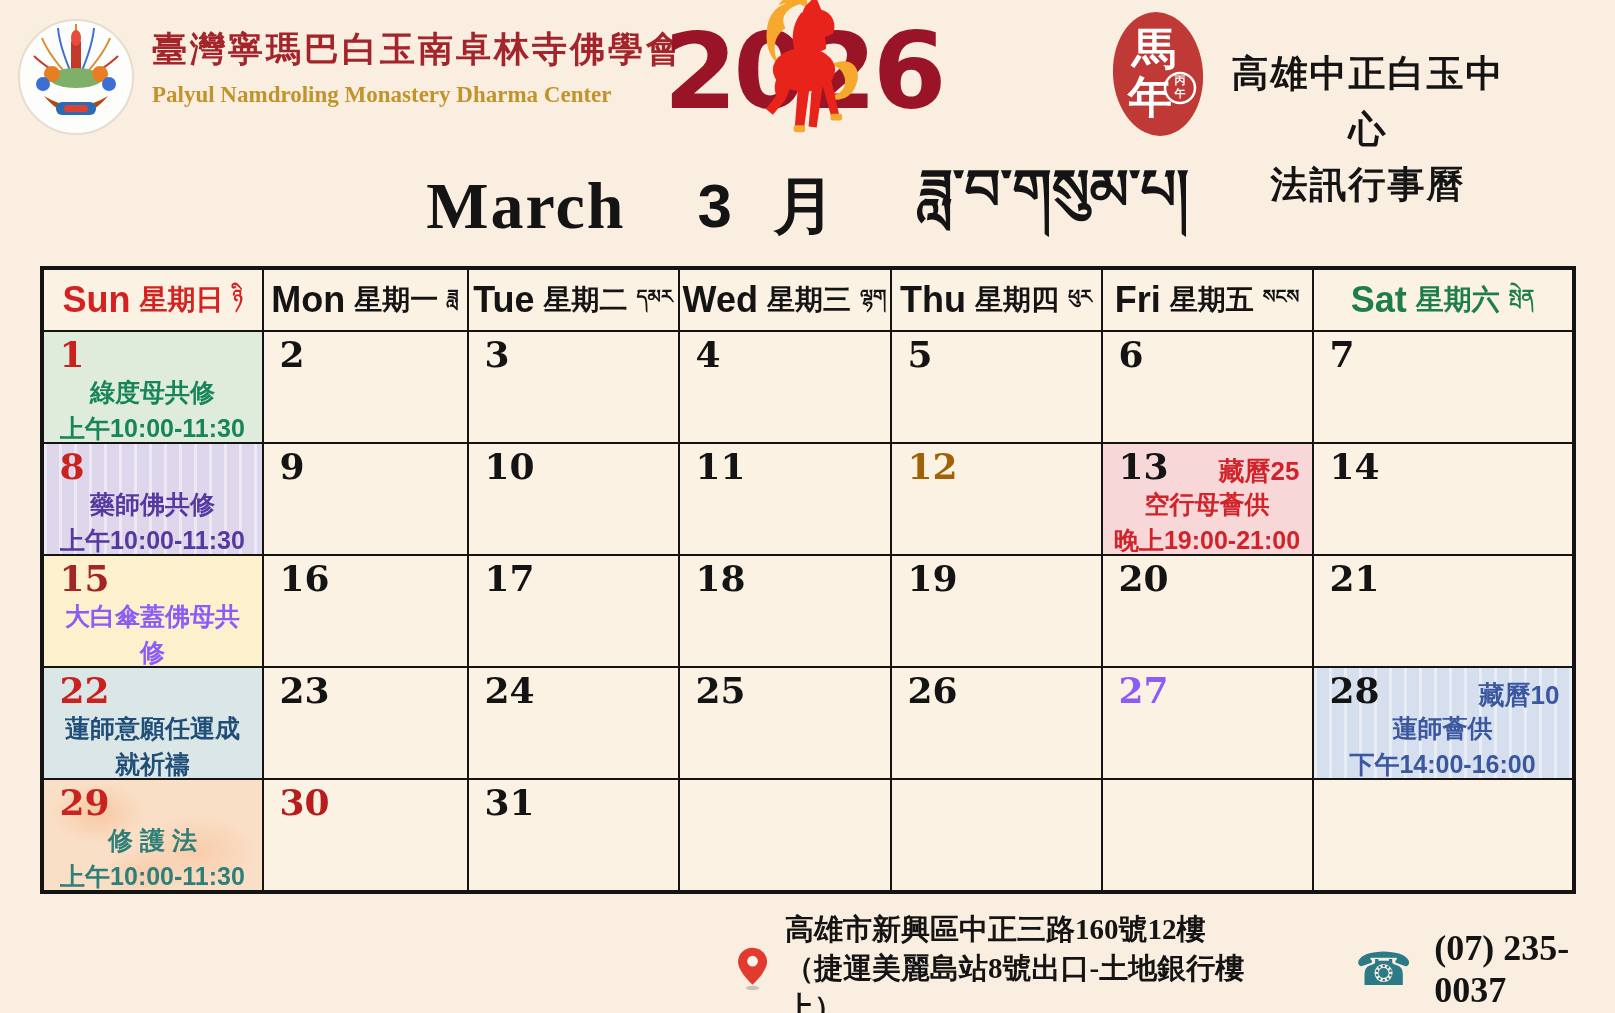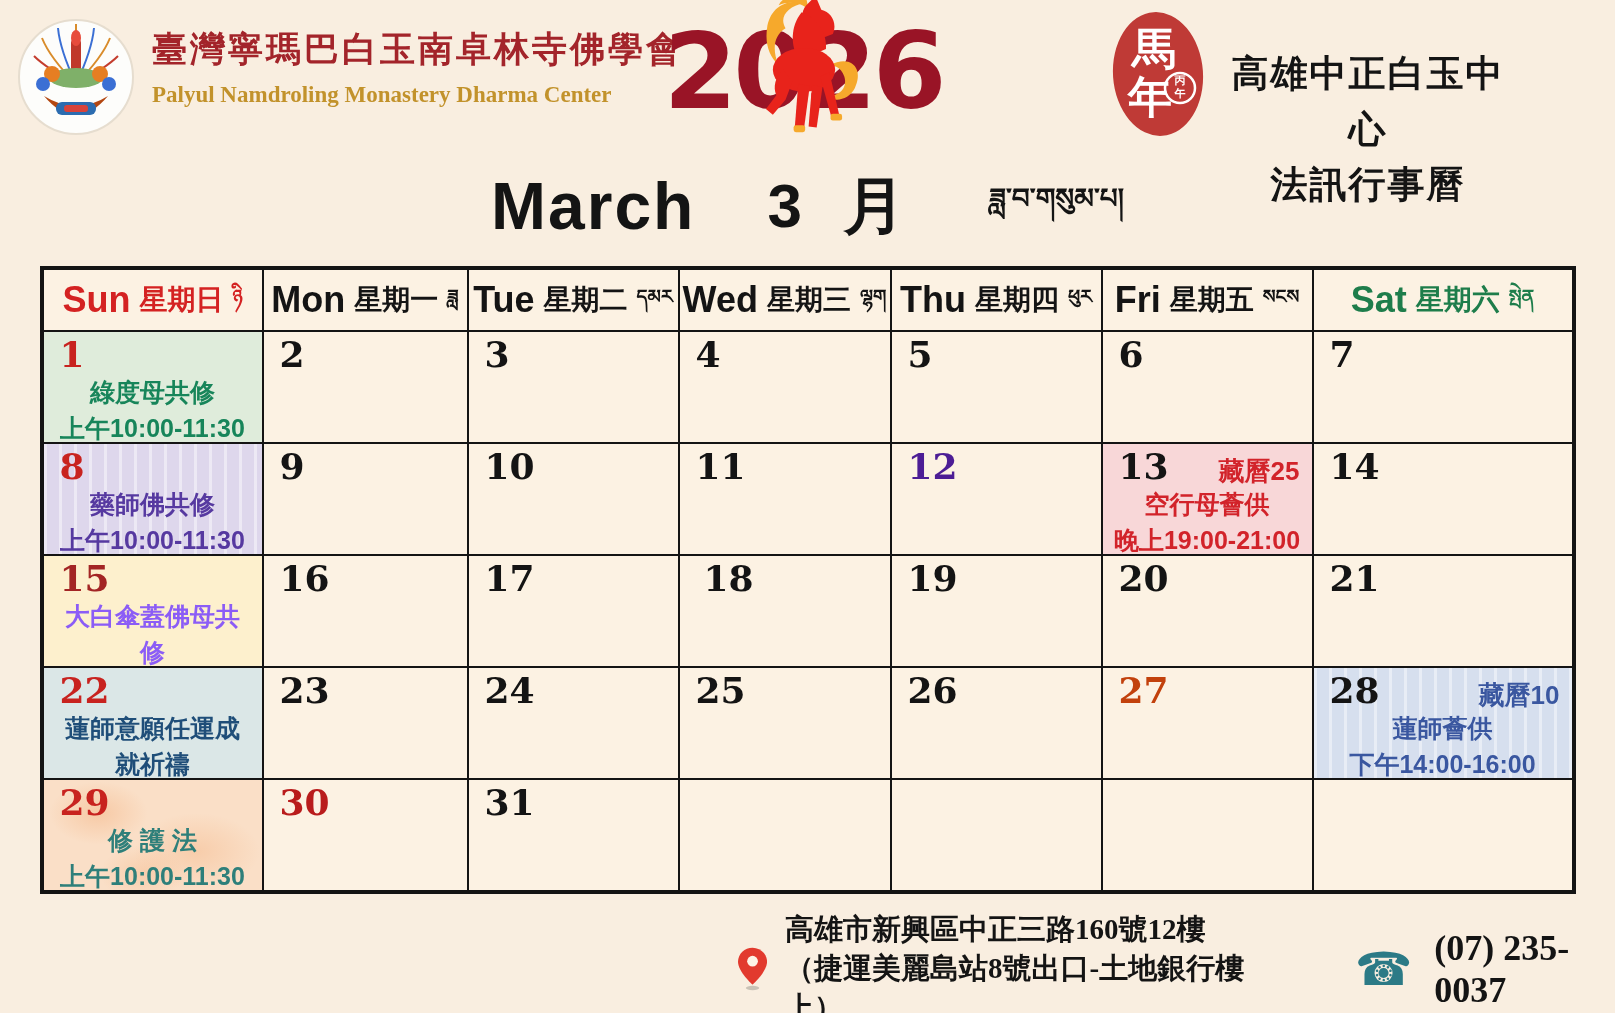--- a/index.html
+++ b/index.html
@@ -27,23 +27,23 @@
   .kz-title{
     position:absolute;left:1218px;top:46px;width:300px;
     font-size:37px;font-weight:bold;color:#141414;text-align:center;
     line-height:1.5;font-family:"Liberation Serif",serif;letter-spacing:2px;
   }
   
   .month-row{
     height:112px;display:flex;align-items:center;justify-content:center;gap:72px;
     color:#141414;
   }
-  .month-en{font-family:Liberation Sans, sans-serif;font-weight:bold;font-size:66px;letter-spacing:2px;}
+  .month-en{font-family:Liberation Serif, serif;font-weight:bold;font-size:66px;letter-spacing:2px;}
   .month-zh{font-size:62px;font-weight:600;letter-spacing:12px;}
-  .month-bo{font-size:28px;font-weight:bold;}
+  .month-bo{font-size:56px;font-weight:bold;}
   
   .cal{
     display:grid;
     grid-template-columns:218px 203px 209px 210px 209px 209px 258px;
     grid-template-rows:60px repeat(5,110px);
     background:#141414;
     gap:2px;padding:4px;
     width:fit-content;margin:4px auto 0;
   }
   .hcell{
@@ -208,45 +208,45 @@
     <div class="cell"><span class="num" style="color: rgb(20, 20, 20);">5</span></div>
     <div class="cell"><span class="num" style="color: rgb(20, 20, 20);">6</span></div>
     <div class="cell"><span class="num" style="color: rgb(20, 20, 20);">7</span></div>
     <div class="cell striped" style="background-color: rgb(222, 215, 236);"><span class="num" style="color: rgb(200, 35, 31);">8</span><div class="lines" style="color: rgb(86, 57, 160);">
         <div>藥師佛共修</div>
         <div>上午10:00-11:30</div>
       </div></div>
     <div class="cell"><span class="num" style="color: rgb(20, 20, 20);">9</span></div>
     <div class="cell"><span class="num" style="color: rgb(20, 20, 20);">10</span></div>
     <div class="cell"><span class="num" style="color: rgb(20, 20, 20);">11</span></div>
-    <div class="cell"><span class="num" style="color: #4c1d95;">12</span></div>
+    <div class="cell"><span class="num" style="color: #a16207;">12</span></div>
     <div class="cell" style="background-color: rgb(248, 215, 216);"><span class="num" style="color: rgb(20, 20, 20);">13</span><span class="tag" style="color: rgb(210, 35, 42);">藏曆25</span><div class="lines" style="color: rgb(210, 35, 42);">
         <div>空行母薈供</div>
         <div>晚上19:00-21:00</div>
       </div></div>
     <div class="cell"><span class="num" style="color: rgb(20, 20, 20);">14</span></div>
     <div class="cell" style="background-color: rgb(253, 240, 205);"><span class="num" style="color: rgb(163, 37, 36);">15</span><div class="lines" style="color: #8b5cf6;">
         <div>大白傘蓋佛母共修</div>
         <div>上午10:00-11:30</div>
       </div></div>
     <div class="cell"><span class="num" style="color: rgb(20, 20, 20);">16</span></div>
     <div class="cell"><span class="num" style="color: rgb(20, 20, 20);">17</span></div>
-    <div class="cell"><span class="num" style="color: rgb(20, 20, 20); margin-left: 8px;">18</span></div>
+    <div class="cell"><span class="num" style="color: rgb(20, 20, 20);">18</span></div>
     <div class="cell"><span class="num" style="color: rgb(20, 20, 20);">19</span></div>
     <div class="cell"><span class="num" style="color: rgb(20, 20, 20);">20</span></div>
     <div class="cell"><span class="num" style="color: rgb(20, 20, 20);">21</span></div>
     <div class="cell" style="background-color: rgb(219, 231, 231);"><span class="num" style="color: rgb(200, 35, 31);">22</span><div class="lines" style="color: rgb(31, 78, 121);">
         <div>蓮師意願任運成就祈禱</div>
         <div>上午10:00-11:30</div>
       </div></div>
     <div class="cell"><span class="num" style="color: rgb(20, 20, 20);">23</span></div>
     <div class="cell"><span class="num" style="color: rgb(20, 20, 20);">24</span></div>
     <div class="cell"><span class="num" style="color: rgb(20, 20, 20);">25</span></div>
     <div class="cell"><span class="num" style="color: rgb(20, 20, 20);">26</span></div>
-    <div class="cell"><span class="num" style="color: #c2410c;">27</span></div>
+    <div class="cell"><span class="num" style="color: #8b5cf6;">27</span></div>
     <div class="cell striped" style="background-color: rgb(214, 223, 238);"><span class="num" style="color: rgb(20, 20, 20);">28</span><span class="tag" style="color: rgb(58, 87, 160);">藏曆10</span><div class="lines" style="color: rgb(58, 87, 160);">
         <div>蓮師薈供</div>
         <div>下午14:00-16:00</div>
       </div></div>
     <div class="cell mottled" style="background-color: rgb(250, 223, 199);"><span class="num" style="color: rgb(200, 35, 31);">29</span><div class="lines" style="color: rgb(46, 127, 122);">
         <div>修 護 法</div>
         <div>上午10:00-11:30</div>
       </div></div>
     <div class="cell"><span class="num" style="color: #b91c1c;">30</span></div>
     <div class="cell"><span class="num" style="color: rgb(20, 20, 20);">31</span></div>

